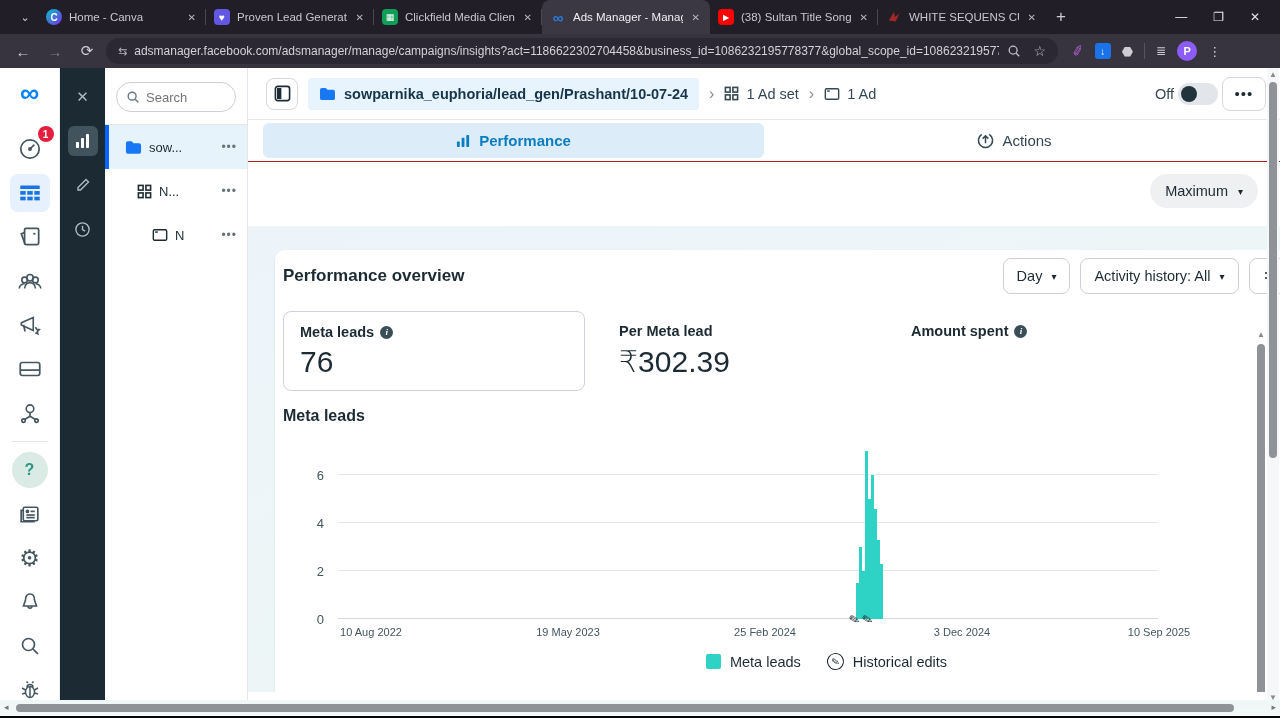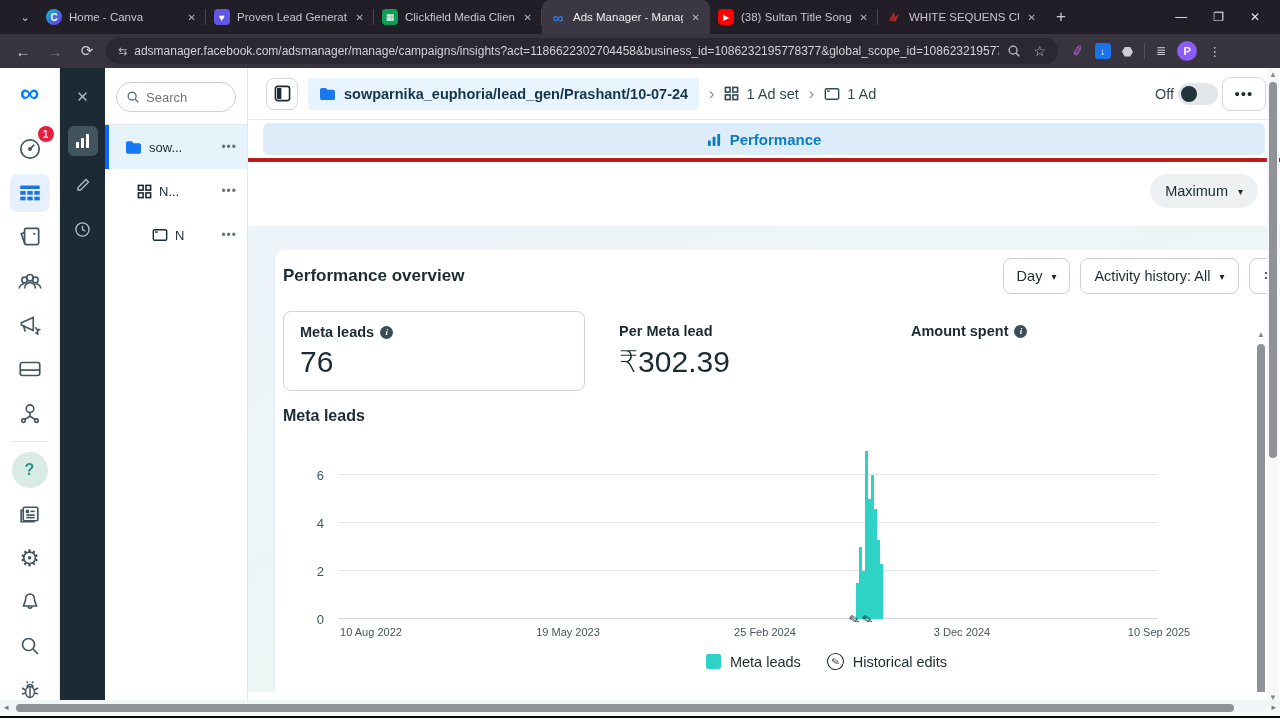--- a/index.html
+++ b/index.html
@@ -101,21 +101,21 @@
   .hdr-right { margin-left:auto; display:flex; align-items:center; gap:4px; }
   .offlabel { font-size:14.5px; color:#344854; }
   .toggle { width:40px; height:22px; border-radius:11px; background:#e2e5e9; position:relative; }
   .toggle .knob { position:absolute; left:3px; top:3px; width:16px; height:16px;
     border-radius:50%; background:#22333c; }
   .morebtn { width:44px; height:34px; border:1px solid #d4d7db; border-radius:8px;
     display:flex; align-items:center; justify-content:center; color:#1c2b33;
     font-size:15px; letter-spacing:1px; }
 
   .viewtabs { height:42px; display:flex; align-items:stretch; padding:3px 15px;
-    border-bottom:4px solid #b91c1c;justify-content:flex-end; }
+    border-bottom:1px solid #b91c1c;justify-content:flex-end; }
   .viewtab { flex:1; display:flex; align-items:center; justify-content:center; gap:8px;
     font-size:15px; color:#344854; border-radius:6px; }
   .viewtab.active { background:#dcedf9; color:#0a7cc2; font-weight:bold; }
 
   .substrip { height:64px; position:relative; background:#fff; }
   .maxbtn { position:absolute; right:22px; top:12px; height:34px; background:#eef0f2;
     border-radius:18px; display:flex; align-items:center; gap:10px; padding:0 15px;
     font-size:14.5px; color:#1c2b33; }
   .caret { font-size:10px; color:#1c2b33; }
 
@@ -457,20 +457,27 @@
       </div>
 
       <div class="viewtabs">
         <div class="viewtab active">
           <svg width="15" height="15" viewBox="0 0 16 16" fill="#0a7cc2">
               <rect x="1" y="9" width="3" height="6" rx="0.8"></rect>
               <rect x="6" y="5" width="3" height="10" rx="0.8"></rect>
               <rect x="11" y="2" width="3" height="13" rx="0.8"></rect>
             </svg>
           <span>Performance</span>
+        </div>
+        <div class="viewtab">
+          <svg width="17" height="17" viewBox="0 0 18 18" fill="none" stroke="#344854" stroke-width="1.6">
+              <path d="M5 2.5 A 7.5 7.5 0 1 0 13 2.5"></path>
+              <path d="M9 12 V4 M6 7 L9 4 L12 7"></path>
+            </svg>
+          <span>Actions</span>
         </div>
       </div>
 
       <div class="substrip">
         <div class="maxbtn">
           <span>Maximum</span>
           <span class="caret">▾</span>
         </div>
       </div>
 

